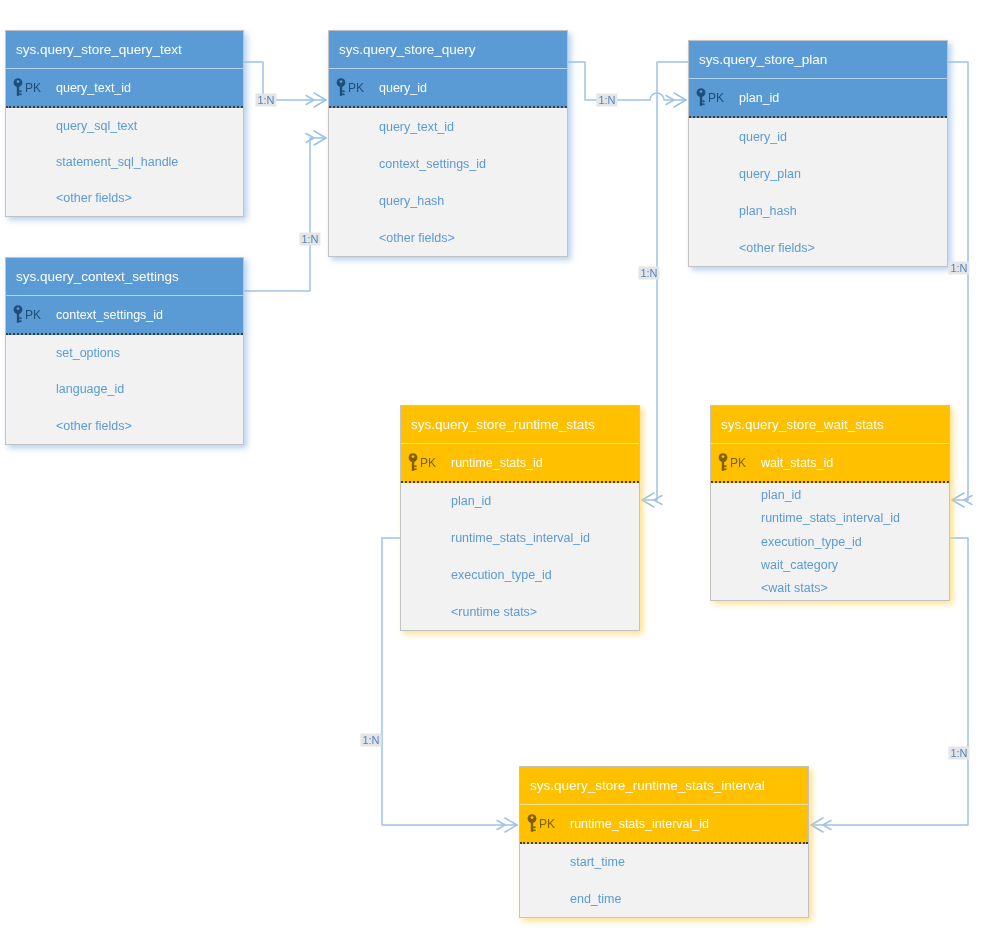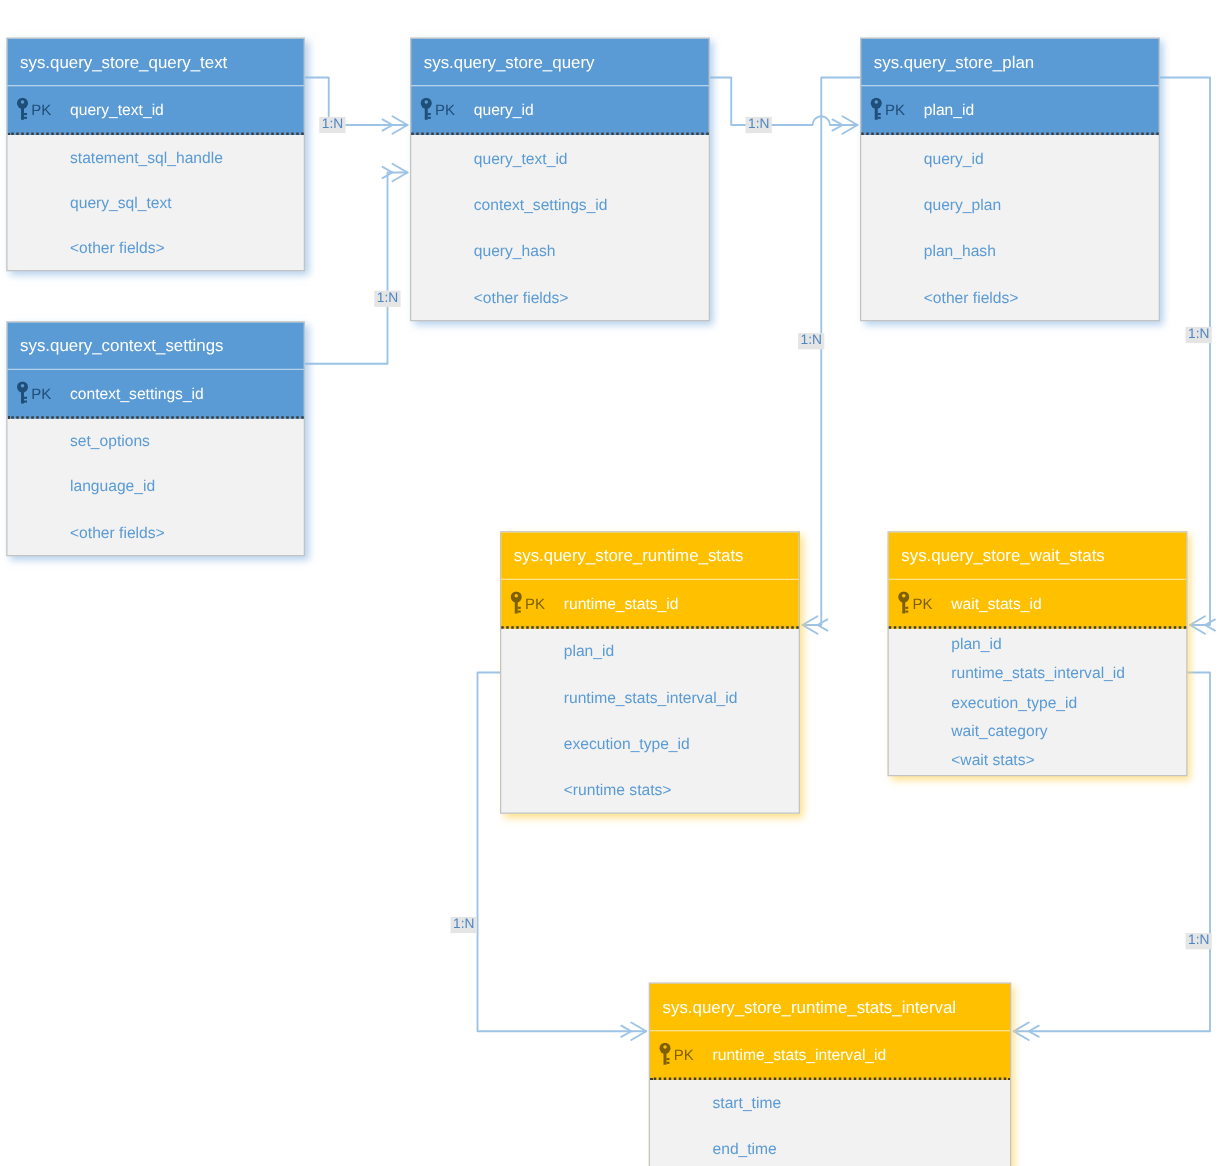--- a/index.html
+++ b/index.html
@@ -2,21 +2,21 @@
 <html><head>
 <meta charset="utf-8">
 <style>
   html,body{margin:0;padding:0;background:#ffffff;}
   .canvas{position:relative;width:983px;height:933px;background:#ffffff;
           font-family:"Liberation Sans", sans-serif;overflow:hidden;}
   svg.connectors{position:absolute;left:0;top:0;z-index:1;}
   .table{position:absolute;z-index:2;box-sizing:border-box;background:#F2F2F2;
          border:1px solid rgba(110,110,110,.35);display:flex;flex-direction:column;}
   .blue{--hdr:#5B9BD5;--pkfg:#1F4E79;box-shadow:3px 3px 6px rgba(142,185,227,.65);margin-top:24px;}
-  .orange{--hdr:#FFC000;--pkfg:#7F6000;box-shadow:3px 3px 6px rgba(255,214,100,.75);margin-top:20px;}
+  .orange{--hdr:#FFC000;--pkfg:#7F6000;box-shadow:3px 3px 6px rgba(255,214,100,.75);}
   .t-header{height:37px;flex:0 0 37px;display:flex;align-items:center;padding:0 10px;
             background:var(--hdr);color:#fff;font-size:13.5px;
             border-bottom:1px solid rgba(255,255,255,.55);white-space:nowrap;}
   .t-pk{height:37px;flex:0 0 37px;display:flex;align-items:center;position:relative;
         background:var(--hdr);border-bottom:2px dotted #3d3d3d;}
   .key-icon{display:inline-flex;margin-left:6px;}
   .pk-tag{color:var(--pkfg);font-size:12px;margin-left:1px;}
   .pk-name{position:absolute;left:50px;color:#fff;font-size:12.5px;white-space:nowrap;}
   .t-body{flex:1;display:flex;flex-direction:column;}
   .t-row{flex:1;display:flex;align-items:center;padding-left:50px;
@@ -73,22 +73,22 @@
             <circle cx="6" cy="3.6" r="1.4" fill="var(--hdr)"></circle>
             <rect x="4.8" y="8.2" width="2.4" height="9.6" fill="var(--pkfg)"></rect>
             <rect x="7.2" y="12.4" width="2.4" height="1.7" fill="var(--pkfg)"></rect>
             <rect x="7.2" y="15.4" width="2.4" height="1.7" fill="var(--pkfg)"></rect>
           </svg>
       </span>
       <span class="pk-tag">PK</span>
       <span class="pk-name">query_text_id</span>
     </div>
     <div class="t-body">
+      <div class="t-row">query_sql_text</div>
       <div class="t-row">statement_sql_handle</div>
-      <div class="t-row">query_sql_text</div>
       <div class="t-row">&lt;other fields&gt;</div>
     </div>
   </div>
 
   <div class="table blue" style="left:328px;top:6px;width:240px;height:227px">
     <div class="t-header">sys.query_store_query</div>
     <div class="t-pk">
       <span class="key-icon">
         <svg width="12" height="19" viewBox="0 0 12 19">
             <circle cx="6" cy="4.6" r="4.4" fill="var(--pkfg)"></circle>
@@ -102,21 +102,21 @@
       <span class="pk-name">query_id</span>
     </div>
     <div class="t-body">
       <div class="t-row">query_text_id</div>
       <div class="t-row">context_settings_id</div>
       <div class="t-row">query_hash</div>
       <div class="t-row">&lt;other fields&gt;</div>
     </div>
   </div>
 
-  <div class="table blue" style="left:688px;top:6px;width:240px;height:227px">
+  <div class="table blue" style="left:688px;top:16px;width:260px;height:227px">
     <div class="t-header">sys.query_store_plan</div>
     <div class="t-pk">
       <span class="key-icon">
         <svg width="12" height="19" viewBox="0 0 12 19">
             <circle cx="6" cy="4.6" r="4.4" fill="var(--pkfg)"></circle>
             <circle cx="6" cy="3.6" r="1.4" fill="var(--hdr)"></circle>
             <rect x="4.8" y="8.2" width="2.4" height="9.6" fill="var(--pkfg)"></rect>
             <rect x="7.2" y="12.4" width="2.4" height="1.7" fill="var(--pkfg)"></rect>
             <rect x="7.2" y="15.4" width="2.4" height="1.7" fill="var(--pkfg)"></rect>
           </svg>

